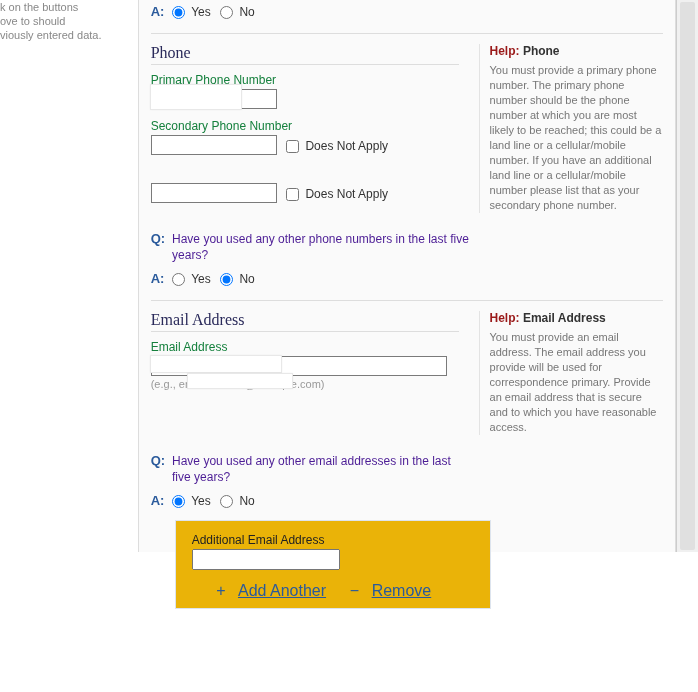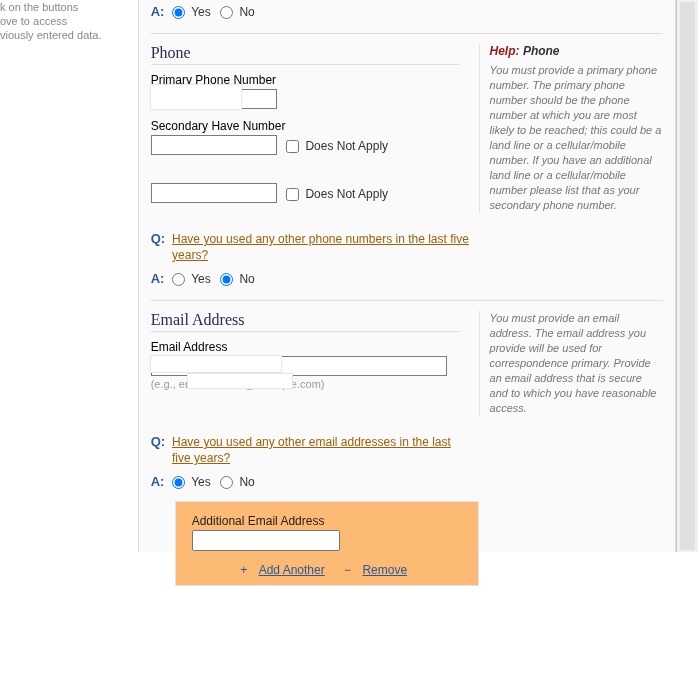--- a/index.html
+++ b/index.html
@@ -60,23 +60,22 @@
     font-size: 13px;
     color: #2a5a9b;
     display: inline-block;
     width: 18px;
     vertical-align: top;
   }
   .q-text {
     display: inline-block;
     width: 300px;
     vertical-align: top;
-    color: #a16207;
+    color: #4c1d95;
     line-height: 16px;
-    text-decoration: underline;
   }
   .a-row {
     margin-top: 8px;
   }
   .radio-group {
     display: inline-block;
     vertical-align: middle;
   }
   .radio-group label {
     margin-right: 6px;
@@ -101,21 +100,20 @@
   .section-left {
     width: 320px;
   }
   .section-right {
     width: 180px;
     color: #777;
     font-size: 11px;
     line-height: 15px;
     border-left: 1px solid #e3e3e3;
     padding-left: 10px;
-    font-style: italic;
   }
   .sec-heading {
     font-family: "Times New Roman", Georgia, serif;
     color: #2a2a5a;
     font-size: 16px;
     margin: 0 0 6px 0;
     border-bottom: 1px solid #ddd;
     padding-bottom: 2px;
   }
   .help-heading {
@@ -126,21 +124,21 @@
   }
   .help-heading .help-topic {
     color: #333;
     font-weight: bold;
   }
 
   .field {
     margin: 8px 0 10px 0;
   }
   .field-label {
-    color: #000000;
+    color: #15803d;
     margin-bottom: 2px;
   }
   .field input[type="text"] {
     font-family: inherit;
     font-size: 12px;
     padding: 1px 2px;
     border: 1px solid #7a7a7a;
     height: 16px;
     box-sizing: content-box;
   }
@@ -157,54 +155,54 @@
   }
 
   .smudge {
     position: absolute;
     background: #fff;
     border: 1px solid #e8e8e8;
     box-shadow: 0 0 2px rgba(0,0,0,0.05);
   }
 
   .sub-block {
-    background: #fdba74;
+    background: #eab308;
     border: 1px solid #dde4ee;
     margin: 12px 0 0 24px;
-    padding: 12px 16px 8px 16px;
+    padding: 12px 28px 8px 16px;
     width: 270px;
   }
   .sub-block .field-label {
     color: #222;
     margin-bottom: 2px;
   }
   .sub-actions {
     text-align: center;
     margin-top: 12px;
-    font-size: 12px;
+    font-size: 16px;
   }
   .sub-actions a {
     color: #2a5a9b;
     text-decoration: underline;
     margin: 0 6px;
   }
   .sub-actions .plus, .sub-actions .minus {
     color: #2a5a9b;
     text-decoration: none;
     margin-right: 2px;
   }
 </style>
 </head>
 <body>
 
 <div class="page">
 
   <div class="left-hint">
     <div>k on the buttons</div>
-    <div>ove to access</div>
+    <div>ove to should</div>
     <div>viously entered data.</div>
   </div>
 
   <div class="main-col">
     <div class="content">
 
       <div class="qa a-row" style="margin-top:4px;">
         <span class="a-label">A:</span>
         <span class="radio-group">
           <label>
@@ -225,21 +223,21 @@
           <div class="sec-heading">Phone</div>
 
           <div class="field" style="position:relative;">
             <div class="field-label">Primary Phone Number</div>
             <input type="text" style="width: 120px;" value="">
             
             <div class="smudge" style="left:-1px; top:11px; width:90px; height:24px;"></div>
           </div>
 
           <div class="field">
-            <div class="field-label">Secondary Have Number</div>
+            <div class="field-label">Secondary Phone Number</div>
             <input type="text" style="width: 120px;" value="">
             <span class="inline-check">
               <label>
                 <input type="checkbox" style="">
                 <span>Does Not Apply</span>
               </label>
             </span>
           </div>
 
           <div class="field" style="margin-top:28px;">
@@ -290,20 +288,24 @@
             <div class="field-label">Email Address</div>
             <input type="text" style="width: 290px;" value="">
             <div class="example">(e.g., emailaddress@example.com)</div>
             
             <div class="smudge" style="left:-1px; top:15px; width:130px; height:16px;"></div>
             <div class="smudge" style="left:36px; top:33px; width:104px; height:14px;"></div>
           </div>
         </div>
 
         <div class="section-right">
+          <div class="help-heading">
+            <span>Help:</span>
+            <span class="help-topic">Email Address</span>
+          </div>
           <div>You must provide an email address.  The email address you provide will be used for correspondence primary.  Provide an email address that is secure and to which you have reasonable access.</div>
         </div>
       </div>
 
       <div class="qa" style="margin-top:18px;">
         <span class="q-label">Q:</span>
         <span class="q-text">Have you used any other email addresses in the last five years?</span>
       </div>
       <div class="qa a-row">
         <span class="a-label">A:</span>

